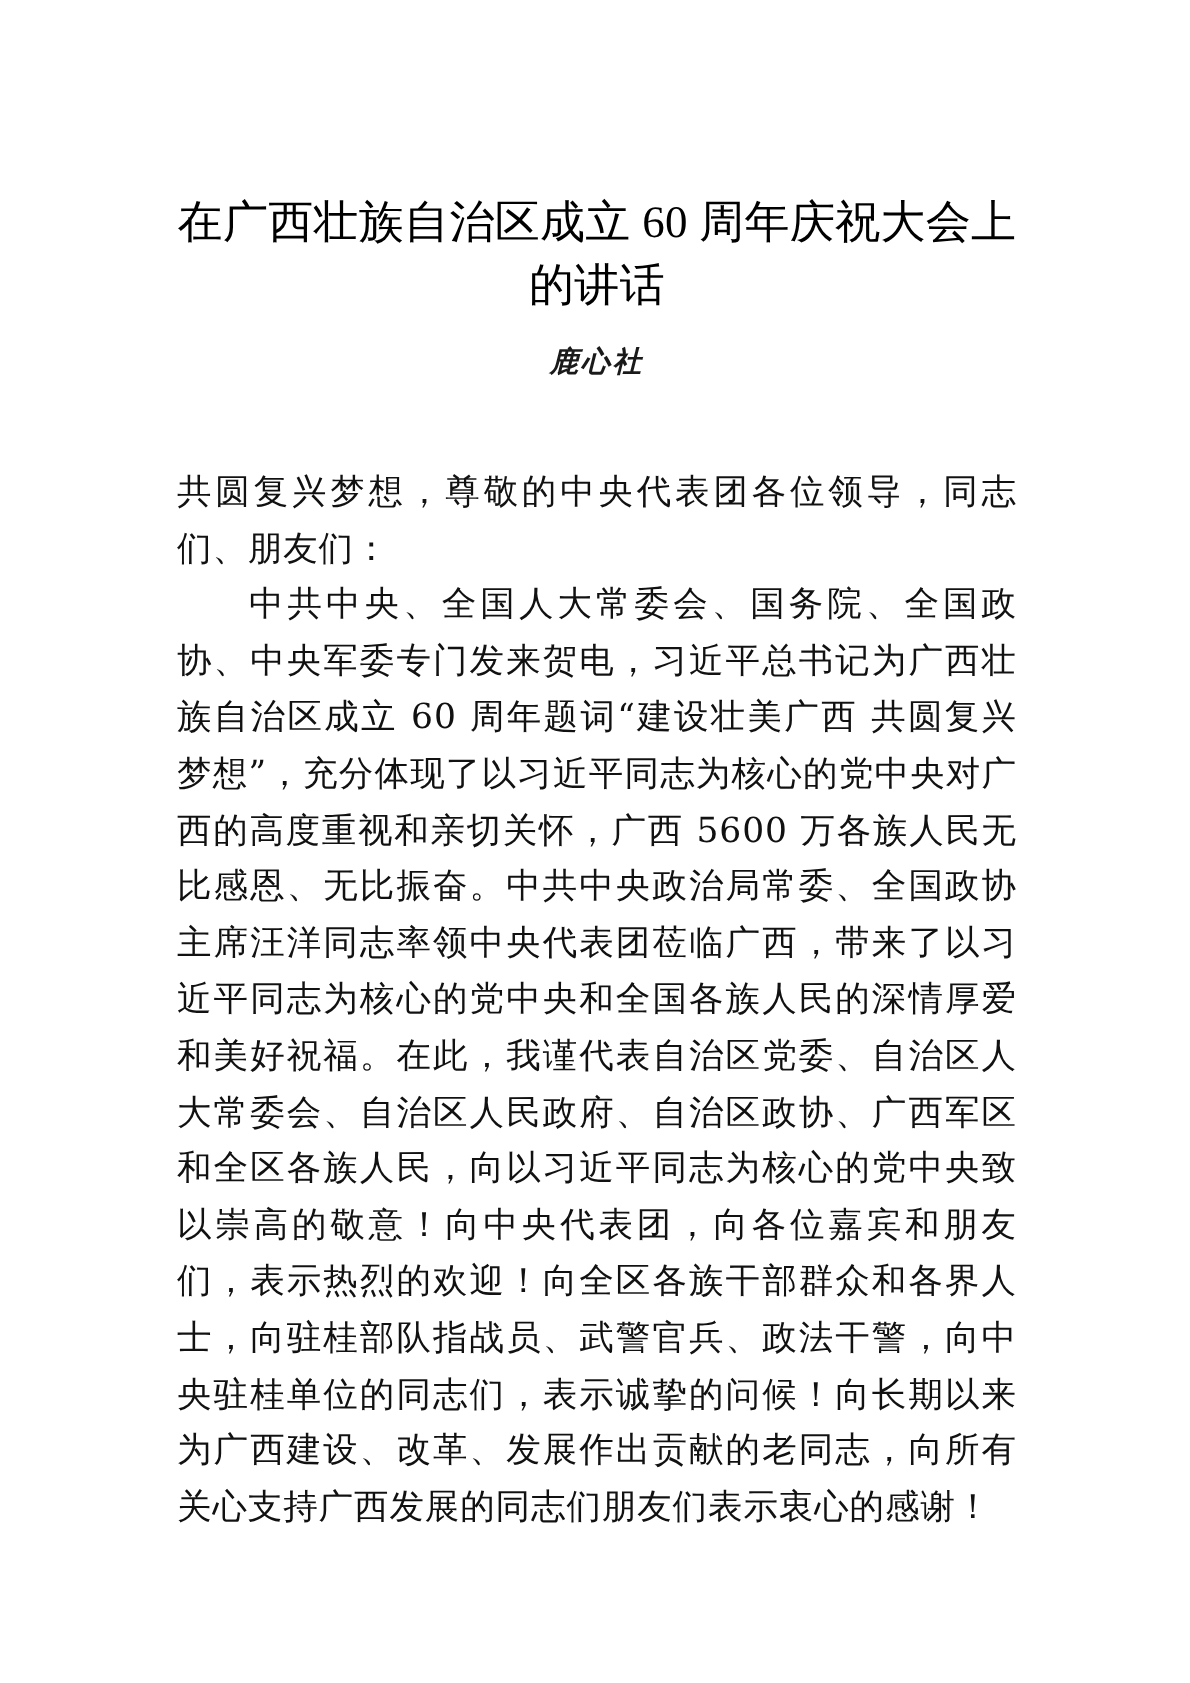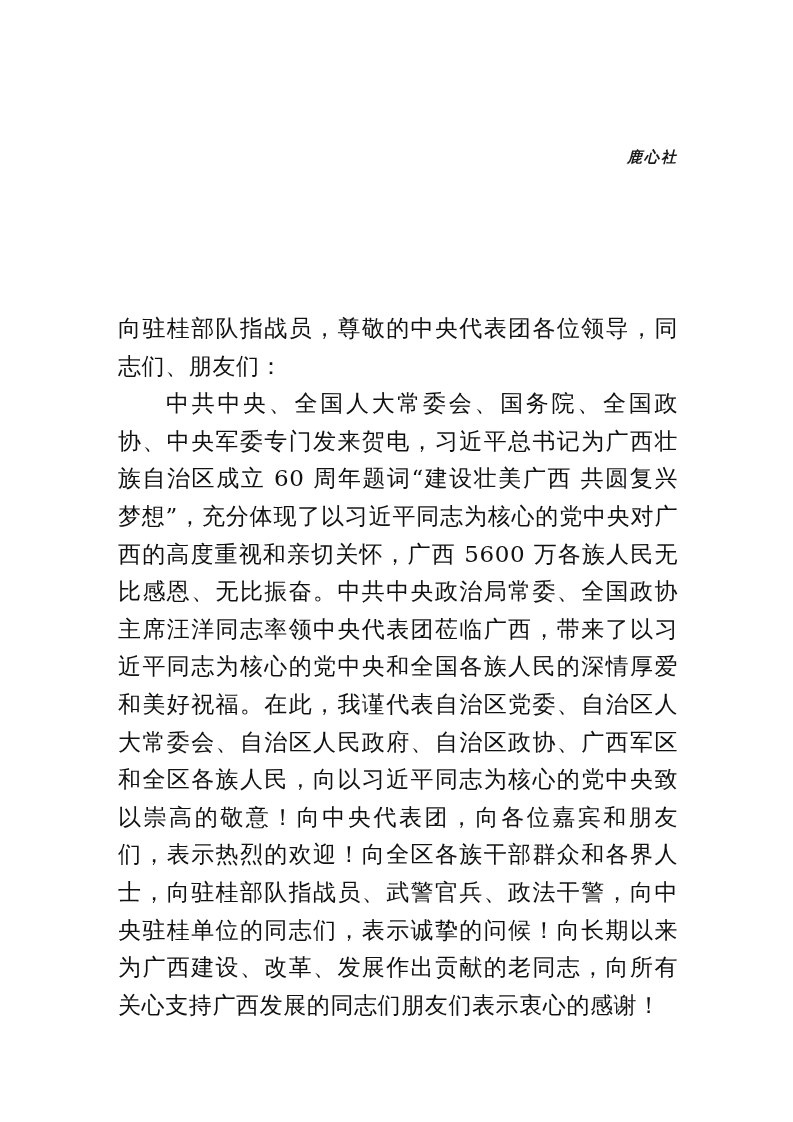--- a/index.html
+++ b/index.html
@@ -41,23 +41,23 @@
     letter-spacing: 0.2px;
     color: #000000;
     margin: 0;
     font-weight: normal;
   }
 
   .doc-author {
     margin: 0;
     padding-top: 16px;
     font-family: "DejaVu Serif", "Liberation Serif", serif;
-    font-size: 15px;
+    font-size: 19px;
     line-height: 26px;
-    text-align: right;
+    text-align: center;
     font-style: italic;
     font-weight: bold;
     letter-spacing: 2px;
     color: #1a1a1a;
   }
 
   
   .body-block {
     position: absolute;
     left: 118px;
@@ -80,21 +80,22 @@
   .para.indent {
     text-indent: 48px;
   }
 </style>
 </head>
 <body>
 
 <div class="page">
 
   <div class="title-block">
+    <h1 class="doc-title">在广西壮族自治区成立 60 周年庆祝大会上的讲话</h1>
     <p class="doc-author">鹿心社</p>
   </div>
 
   <div class="body-block">
-    <p class="para">向驻桂部队指战员，尊敬的中央代表团各位领导，同志们、朋友们：</p>
+    <p class="para">共圆复兴梦想，尊敬的中央代表团各位领导，同志们、朋友们：</p>
     <p class="para indent">中共中央、全国人大常委会、国务院、全国政协、中央军委专门发来贺电，习近平总书记为广西壮族自治区成立 60 周年题词“建设壮美广西 共圆复兴梦想”，充分体现了以习近平同志为核心的党中央对广西的高度重视和亲切关怀，广西 5600 万各族人民无比感恩、无比振奋。中共中央政治局常委、全国政协主席汪洋同志率领中央代表团莅临广西，带来了以习近平同志为核心的党中央和全国各族人民的深情厚爱和美好祝福。在此，我谨代表自治区党委、自治区人大常委会、自治区人民政府、自治区政协、广西军区和全区各族人民，向以习近平同志为核心的党中央致以崇高的敬意！向中央代表团，向各位嘉宾和朋友们，表示热烈的欢迎！向全区各族干部群众和各界人士，向驻桂部队指战员、武警官兵、政法干警，向中央驻桂单位的同志们，表示诚挚的问候！向长期以来为广西建设、改革、发展作出贡献的老同志，向所有关心支持广西发展的同志们朋友们表示衷心的感谢！</p>
   </div>
 
 </div>
 
 </body></html>

